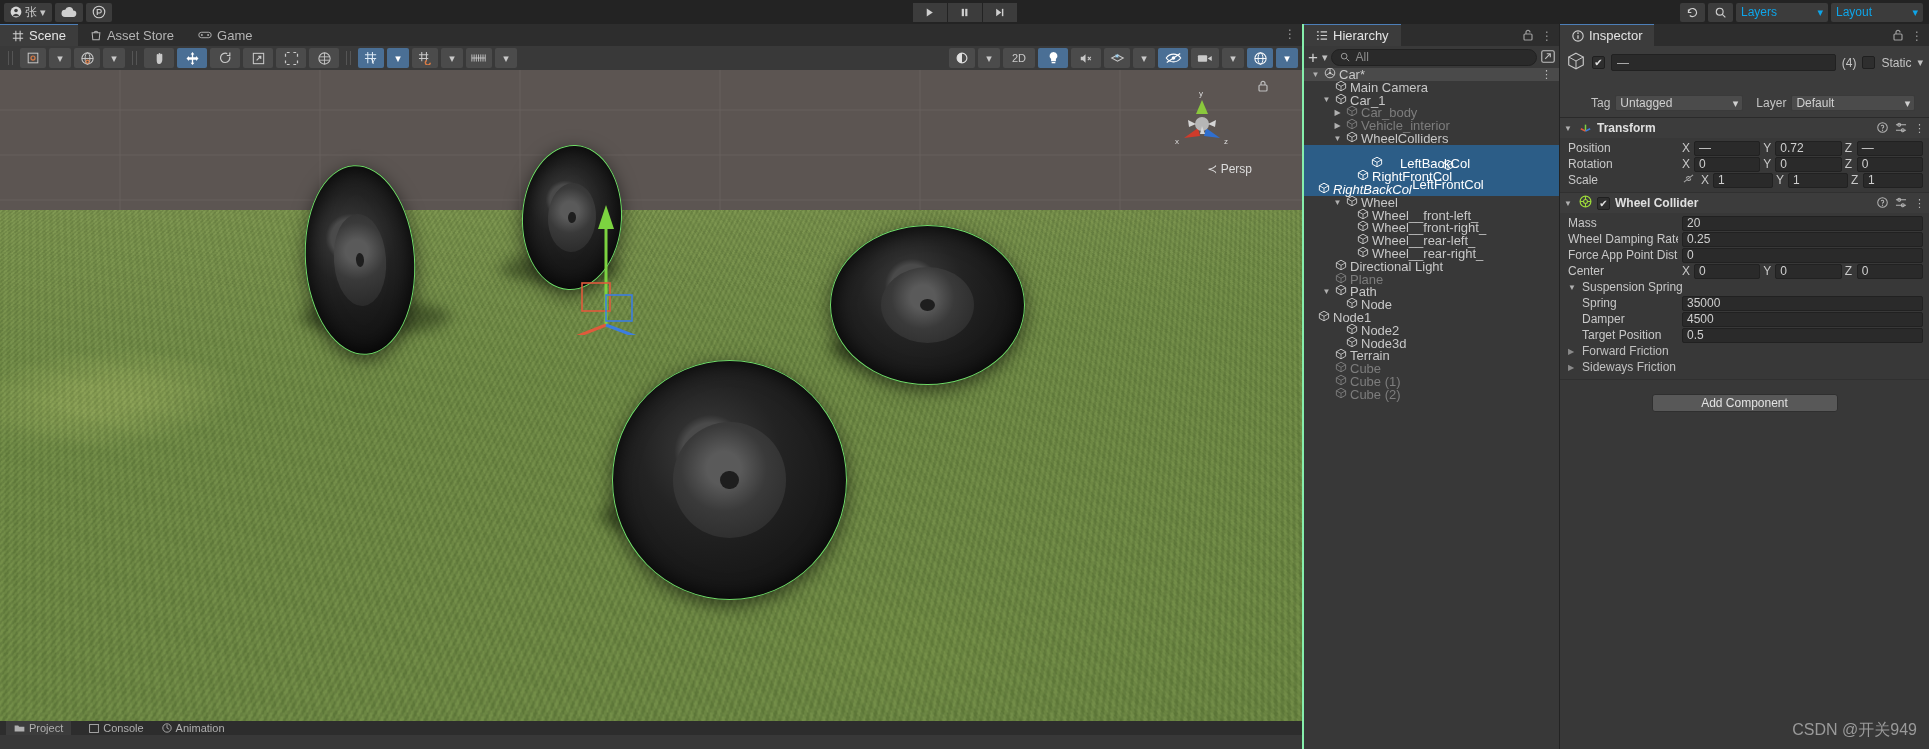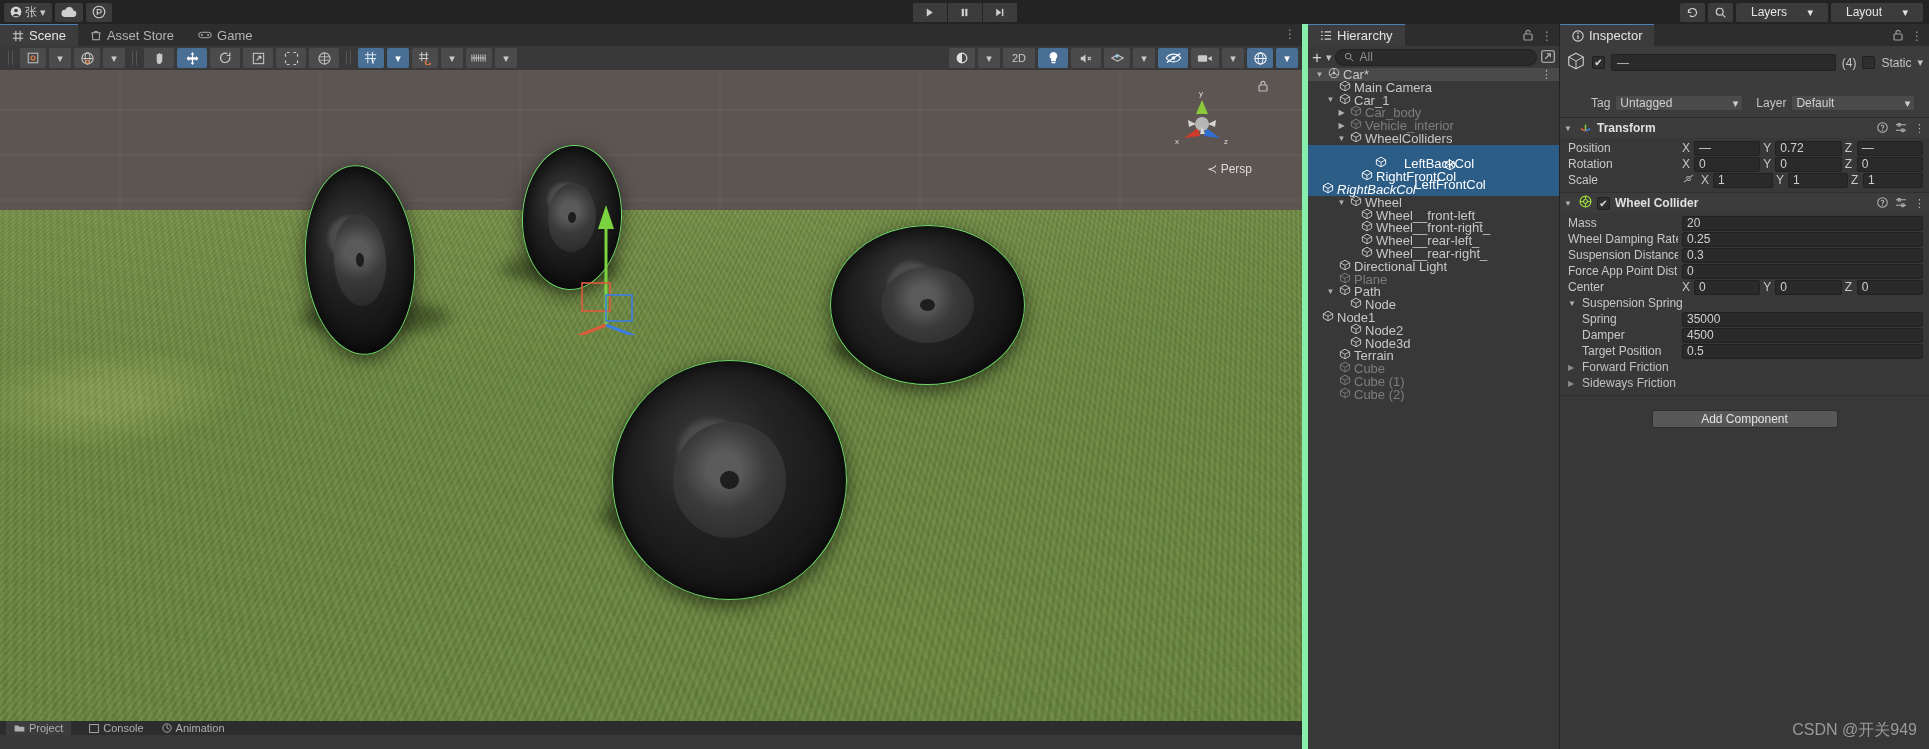--- a/index.html
+++ b/index.html
@@ -12,27 +12,27 @@
              padding:0 4px; position:relative; }
   .mb-group { display:flex; align-items:center; gap:3px; }
   .mb-btn { height:19px; background:#3c3c3c; border-radius:2px; display:flex;
             align-items:center; gap:3px; padding:0 6px; color:#c4c4c4; font-size:12px; }
   .mb-center { position:absolute; left:50%; transform:translateX(-50%);
                display:flex; gap:1px; }
   .pbtn { width:34px; height:19px; background:#3c3c3c; display:flex;
           align-items:center; justify-content:center; }
   .mb-right { position:absolute; right:6px; display:flex; align-items:center; gap:3px; }
   .drop { height:19px; background:#3c3c3c; border-radius:2px; display:flex;
-          align-items:center; justify-content:space-between; padding:0 15px;
-          font-size:12px; color:#e5e5e5; }
+          align-items:center; justify-content:space-between; padding:0 5px;
+          font-size:12px; color:#0ea5e9; }
 
   
   .frame { display:flex; height:725px; }
   .col-scene { width:1302px; position:relative; background:#383838; }
-  .col-hier  { width:257px; background:#383838; border-left:6px solid #86efac; }
+  .col-hier  { width:257px; background:#383838; border-left:2px solid #86efac; }
   .col-insp  { width:370px; background:#383838; border-left:1px solid #232323; }
 
   
   .tabrow { height:22px; background:#2d2d2d; display:flex; align-items:flex-end;
             position:relative; }
   .tab { height:22px; display:flex; align-items:center; gap:5px; padding:0 12px;
          font-size:13px; color:#b4b4b4; }
   .tab.active { background:#3c3c3c; color:#e4e4e4; border-top:1px solid #4d7fb8; }
   .tab-icons { position:absolute; right:6px; top:3px; display:flex; gap:8px;
                align-items:center; color:#999; }
@@ -878,24 +878,20 @@
           <div class="comp-body">
             <div class="prow">
               <span class="pname">Mass</span>
               <span class="pf">20</span>
             </div>
             <div class="prow">
               <span class="pname">Wheel Damping Rate</span>
               <span class="pf">0.25</span>
             </div>
             <div class="prow">
-              <span class="pname">Suspension Distance</span>
-              <span class="pf">0.3</span>
-            </div>
-            <div class="prow">
               <span class="pname">Force App Point Distar</span>
               <span class="pf">0</span>
             </div>
             <div class="prow">
               <span class="pname">Center</span>
               <div class="vrow">
                 <span class="axl">X</span>
                 <span class="pf">0</span>
                 <span class="axl">Y</span>
                 <span class="pf">0</span>

